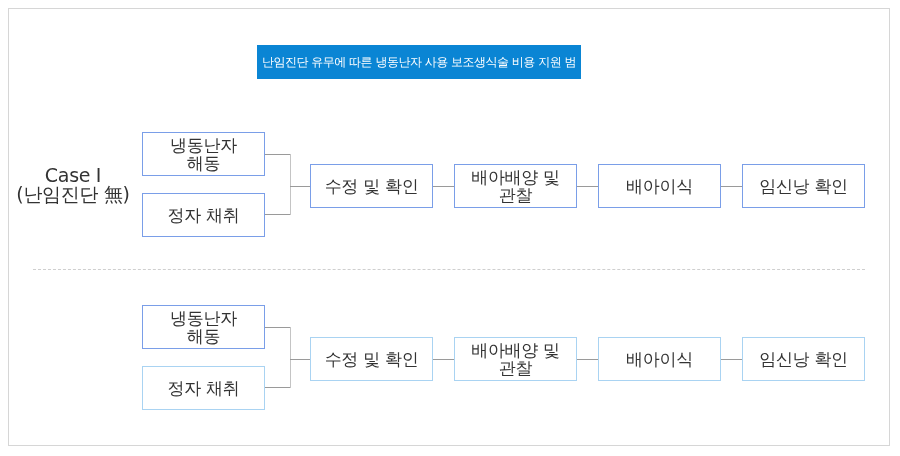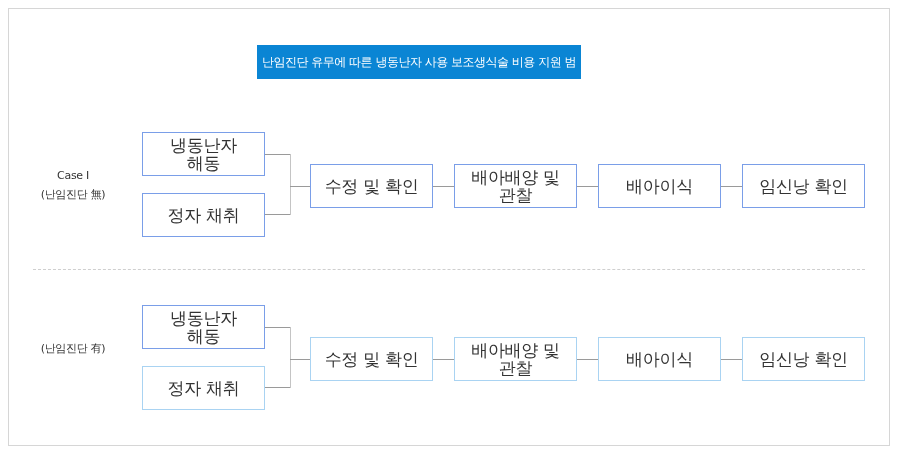--- a/index.html
+++ b/index.html
@@ -3,21 +3,21 @@
 <meta charset="utf-8">
 <style>
   html, body { margin: 0; padding: 0; background: #ffffff; }
   body { width: 900px; height: 456px; position: relative; overflow: hidden;
          font-family: "DejaVu Sans", "Liberation Sans", sans-serif; color: #333; }
   .frame { position: absolute; left: 8px; top: 8px; width: 882px; height: 438px;
            border: 1px solid #d6d6d6; box-sizing: border-box; background: #fff; }
   .title { position: absolute; left: 257px; top: 45px; width: 324px; height: 34px;
            background: #0a85d4; color: #fff; font-size: 12px; line-height: 34px;
            text-align: center; letter-spacing: -0.5px; }
-  .case-label { position: absolute; width: 120px; text-align: center; font-size: 11px;
+  .case-label { position: absolute; width: 120px; text-align: center; font-size: 19px;
                 line-height: 19px; color: #333; letter-spacing: -0.3px; }
   .box { position: absolute; box-sizing: border-box; background: #fff;
          display: flex; align-items: center; justify-content: center; text-align: center;
          font-size: 17px; line-height: 18px; color: #333; letter-spacing: -0.3px;
          white-space: pre-line; }
   .b-med { border: 1.5px solid #7a9ee8; }
   .b-light { border: 1.5px solid #a9d3f2; }
   .line { position: absolute; background: #9a9a9a; }
   .vline { position: absolute; background: #c4c4c4; }
   .sep { position: absolute; left: 33px; top: 269px; width: 832px; height: 0;
@@ -49,21 +49,20 @@
 <div class="box b-med" style="left:454px; top:164px; width:123px; height:44px;">배아배양 및
 관찰</div>
 <div class="line" style="left:577px; top:186px; width:21px; height:1px;"></div>
 <div class="box b-med" style="left:598px; top:164px; width:123px; height:44px;">배아이식</div>
 <div class="line" style="left:721px; top:186px; width:21px; height:1px;"></div>
 <div class="box b-med" style="left:742px; top:164px; width:123px; height:44px;">임신낭 확인</div>
 
 <div class="sep"></div>
 
 <div class="case-label" style="left:13px; top:339px;">
-  <div>(난임진단 有)</div>
 </div>
 
 <div class="box b-med" style="left:142px; top:305px; width:123px; height:44px;">냉동난자
 해동</div>
 <div class="box b-light" style="left:142px; top:366px; width:123px; height:44px;">정자 채취</div>
 
 <div class="line" style="left:265px; top:327px; width:25px; height:1px;"></div>
 <div class="line" style="left:265px; top:387px; width:25px; height:1px;"></div>
 <div class="vline" style="left:290px; top:327px; width:1px; height:61px;"></div>
 <div class="line" style="left:290px; top:359px; width:20px; height:1px;"></div>

